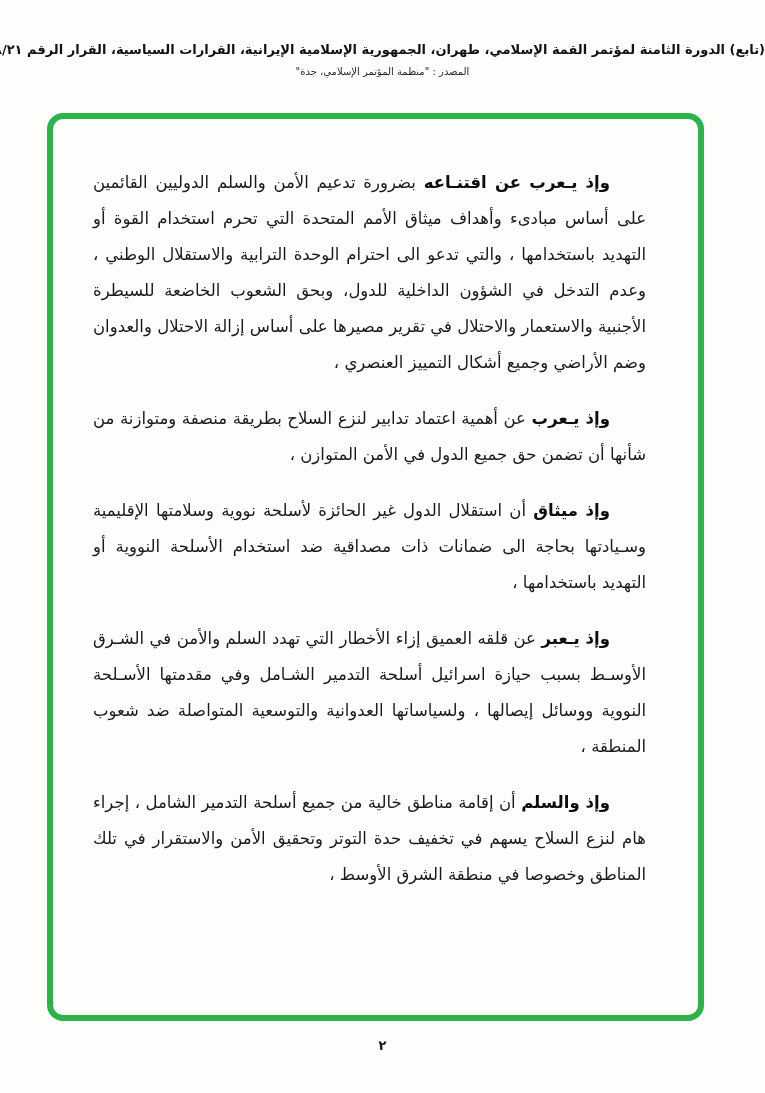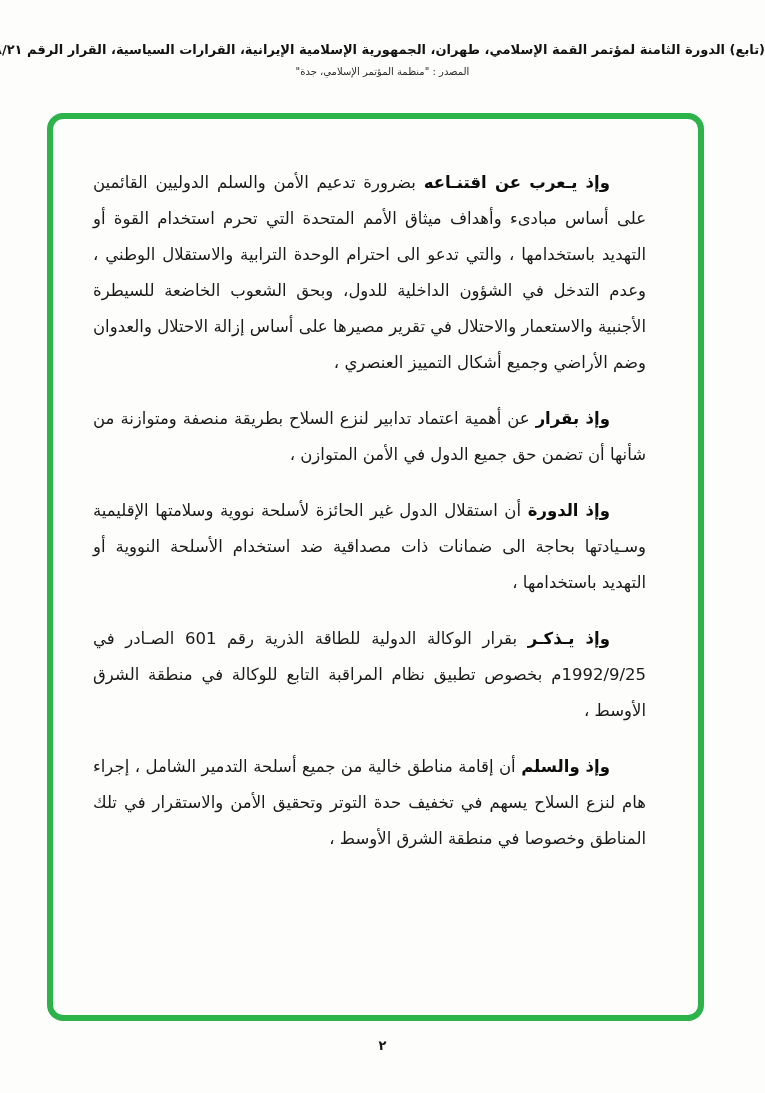--- a/index.html
+++ b/index.html
@@ -97,34 +97,34 @@
 
   <div class="green-frame">
     <div class="frame-content">
 
       <p>
         <span class="lead">وإذ يـعرب عن اقتنـاعه</span>
         <span>بضرورة تدعيم الأمن والسلم الدوليين القائمين على أساس مبادىء وأهداف ميثاق الأمم المتحدة التي تحرم استخدام القوة أو التهديد باستخدامها ، والتي تدعو الى احترام الوحدة الترابية والاستقلال الوطني ، وعدم التدخل في الشؤون الداخلية للدول، وبحق الشعوب الخاضعة للسيطرة الأجنبية والاستعمار والاحتلال في تقرير مصيرها على أساس إزالة الاحتلال والعدوان وضم الأراضي وجميع أشكال التمييز العنصري ،</span>
       </p>
 
       <p>
-        <span class="lead">وإذ بقرار</span>
+        <span class="lead">وإذ يـعرب</span>
         <span>عن أهمية اعتماد تدابير لنزع السلاح بطريقة منصفة ومتوازنة من شأنها أن تضمن حق جميع الدول في الأمن المتوازن ،</span>
       </p>
 
       <p>
-        <span class="lead">وإذ الدورة</span>
+        <span class="lead">وإذ ميثاق</span>
         <span>أن استقلال الدول غير الحائزة لأسلحة نووية وسلامتها الإقليمية وسـيادتها بحاجة الى ضمانات ذات مصداقية ضد استخدام الأسلحة النووية أو التهديد باستخدامها ،</span>
       </p>
 
+      <p>
+        <span class="lead">وإذ يـعبر</span>
+        <span>عن قلقه العميق إزاء الأخطار التي تهدد السلم والأمن في الشـرق الأوسـط بسبب حيازة اسرائيل أسلحة التدمير الشـامل وفي مقدمتها الأسـلحة النووية ووسائل إيصالها ، ولسياساتها العدوانية والتوسعية المتواصلة ضد شعوب المنطقة ،</span>
+      </p>
 
-      <p>
-        <span class="lead">وإذ يـذكـر</span>
-        <span>بقرار الوكالة الدولية للطاقة الذرية رقم 601 الصـادر في 1992/9/25م بخصوص تطبيق نظام المراقبة التابع للوكالة في منطقة الشرق الأوسط ،</span>
-      </p>
 
 
       <p>
         <span class="lead">وإذ والسلم</span>
         <span>أن إقامة مناطق خالية من جميع أسلحة التدمير الشامل ، إجراء هام لنزع السلاح يسهم في تخفيف حدة التوتر وتحقيق الأمن والاستقرار في تلك المناطق وخصوصا في منطقة الشرق الأوسط ،</span>
       </p>
 
     </div>
   </div>
 

